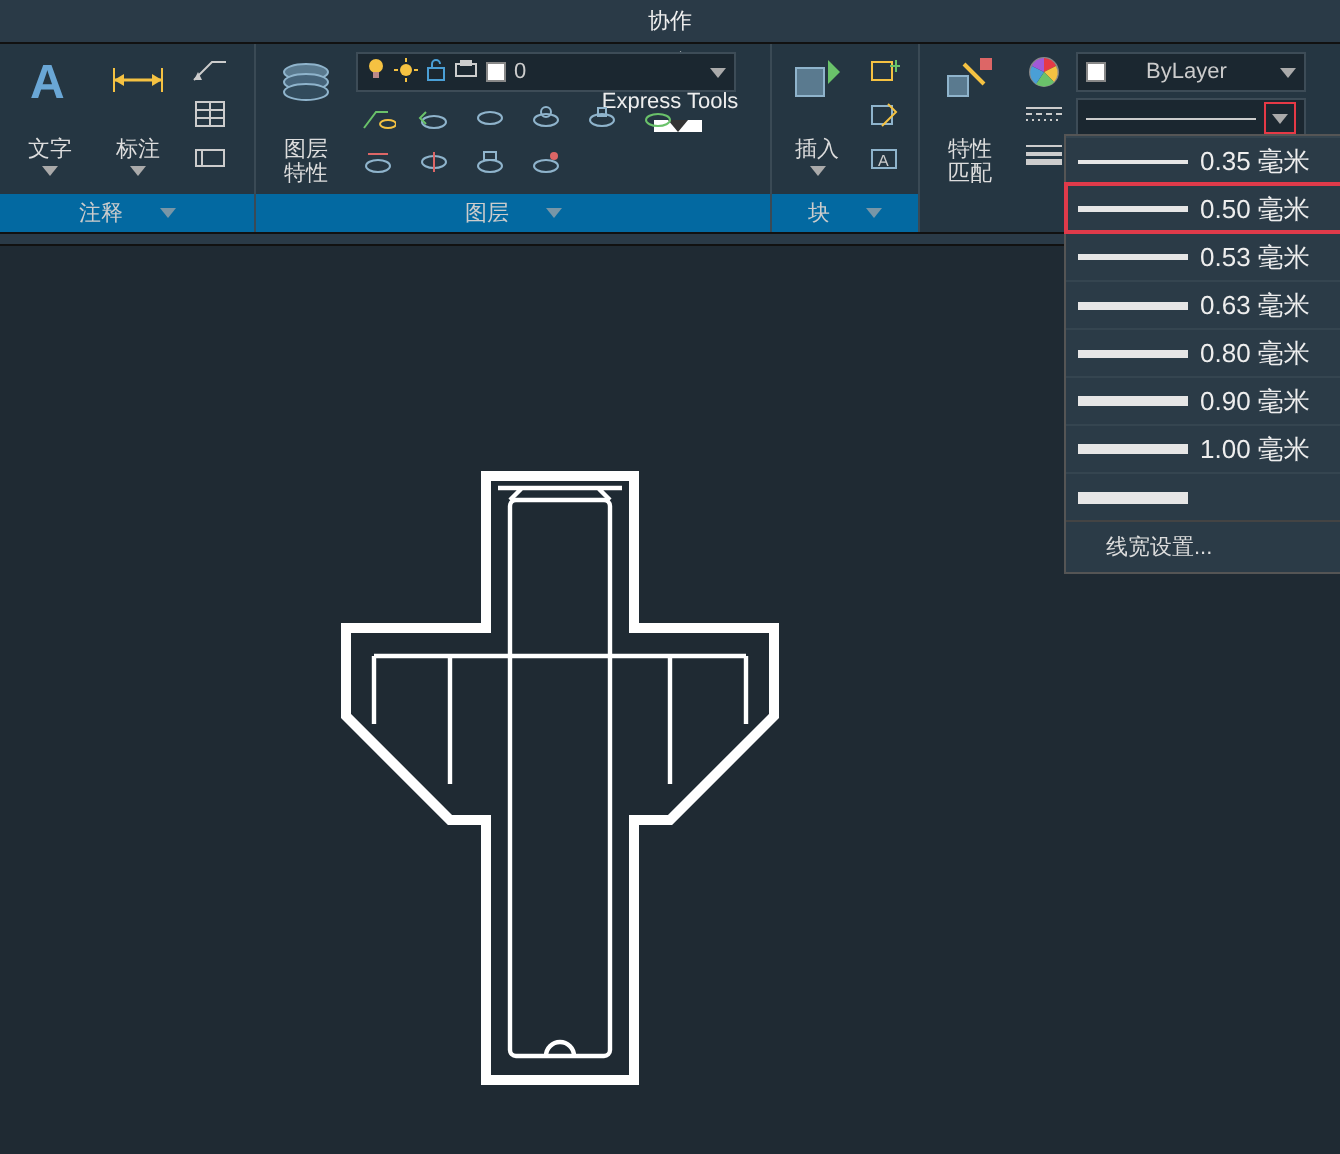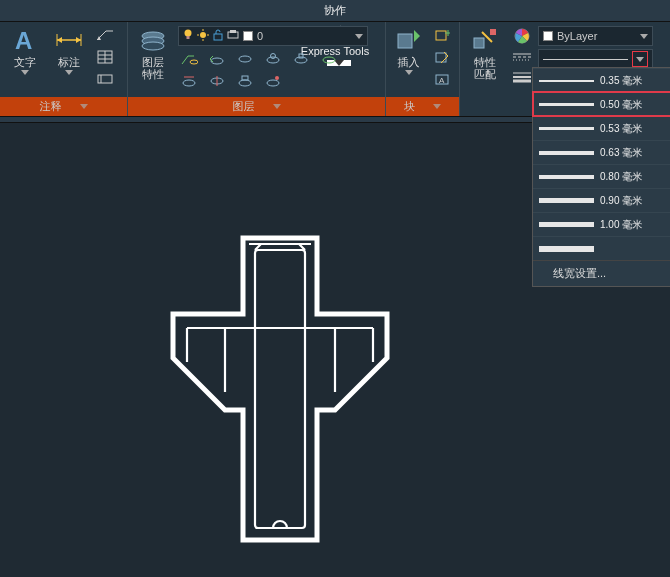--- a/index.html
+++ b/index.html
@@ -5,46 +5,46 @@
   * { box-sizing: border-box; margin: 0; padding: 0; font-family: "Microsoft YaHei", Arial, sans-serif; }
   body { width: 670px; height: 577px; background: #1f2a33; color: #ccc; overflow: hidden; font-size: 11px; }
   .tabbar { display: flex; align-items: center; height: 22px; background: #2a3a47; border-bottom: 1px solid #111; flex-direction: column; }
   .tabbar .tab { padding: 3px 12px; color: #eee; cursor: pointer; }
   .tabbar .caret { width: 24px; height: 14px; background: #fff; margin-left: 8px; display: flex; align-items: center; justify-content: center; }
   .tabbar .caret svg { display:block; }
 
   .ribbon { display: flex; height: 95px; background: #253642; border-bottom: 1px solid #111; }
   .panel { border-right: 1px solid #3a4a55; padding: 4px 6px 2px 6px; display: flex; flex-direction: column; position: relative; }
   .panel-body { flex: 1; display: flex; align-items: flex-start; gap: 6px; }
-  .panel-title { text-align: center; color: #ccc; padding: 2px 0; background: #c2410c; margin: 0 -6px -2px -6px; display:flex; align-items:center; justify-content:center; gap:18px;}
+  .panel-title { text-align: center; color: #ccc; padding: 2px 0; background: #0369a1; margin: 0 -6px -2px -6px; display:flex; align-items:center; justify-content:center; gap:18px;}
   .panel-title svg { opacity:.7; }
 
   .bigbtn { display: flex; flex-direction: column; align-items: center; gap: 2px; width: 38px; cursor:pointer; }
   .bigbtn .glyph { width: 28px; height: 28px; display:flex; align-items:center; justify-content:center; }
-  .bigbtn .lbl { color: #ddd; text-align:center; line-height:1.1; }
+  .bigbtn .lbl { color: #ddd; text-align:center; line-height:1.1;margin-top:13px; }
 
   .smallstack { display:flex; flex-direction:column; gap:4px; }
   .smallbtn { width:22px; height:18px; display:flex; align-items:center; justify-content:center; cursor:pointer;}
   .iconrow { display:flex; gap:6px; }
 
   .layerdrop { display:flex; align-items:center; background:#1b2730; border:1px solid #3d4c57; height:20px; width:190px; padding:0 4px; gap:4px; cursor:pointer;}
   .layerdrop .sw { width:10px; height:10px; background:#fff; border:1px solid #888;}
   .layerdrop .arrow { margin-left:auto; }
-  .bylayerdrop { display:flex; align-items:center; background:#1b2730; border:1px solid #3d4c57; height:20px; width:115px; padding:0 4px; gap:4px; cursor:pointer;}
+  .bylayerdrop { display:flex; align-items:center; background:#1b2730; border:1px solid #3d4c57; height:20px; width:115px; padding:0 4px; gap:20px; cursor:pointer;}
   .bylayerdrop .sw { width:10px; height:10px; background:#fff; border:1px solid #888;}
   .bylayerdrop .arrow { margin-left:auto; }
 
   .lw-drop { display:flex; align-items:center; background:#1b2730; border:1px solid #3d4c57; height:20px; width:115px; padding:0 4px; cursor:pointer;}
   .lw-drop .line { flex:1; height:1px; background:#ccc; }
   .lw-drop .arrow-box { width:16px; height:16px; border:1.5px solid #e63946; display:flex; align-items:center; justify-content:center; margin-left:4px;}
 
   .lw-list { position:absolute; top:45px; right:-2px; width:140px; background:#2b3b47; border:1px solid #555; z-index:10; }
   .lw-item { display:flex; align-items:center; height:24px; padding:0 6px; gap:6px; cursor:pointer; border-top:1px solid rgba(255,255,255,.05);}
   .lw-item .bar { background:#e6e6e6; flex:0 0 55px;}
-  .lw-item .txt { color:#eee; font-size:10px; white-space:nowrap;}
+  .lw-item .txt { color:#eee; font-size:13px; white-space:nowrap;}
   .lw-item.sel { outline:2px solid #e03a4a; outline-offset:-1px; }
   .lw-item.last .txt { color:#999; }
   .lw-foot { padding:5px 20px; color:#ddd; border-top:1px solid #444; cursor:pointer;}
 
   .canvas { position:relative; width:670px; height:460px; background:#1f2a33; }
   .topstrip { height:6px; background:#2a3a47; border-bottom:1px solid #111;}
   .cross { position:absolute; left:165px; top:115px; }
 
   .arrow svg, .smallbtn svg, .glyph svg { display:block; }
 </style>

